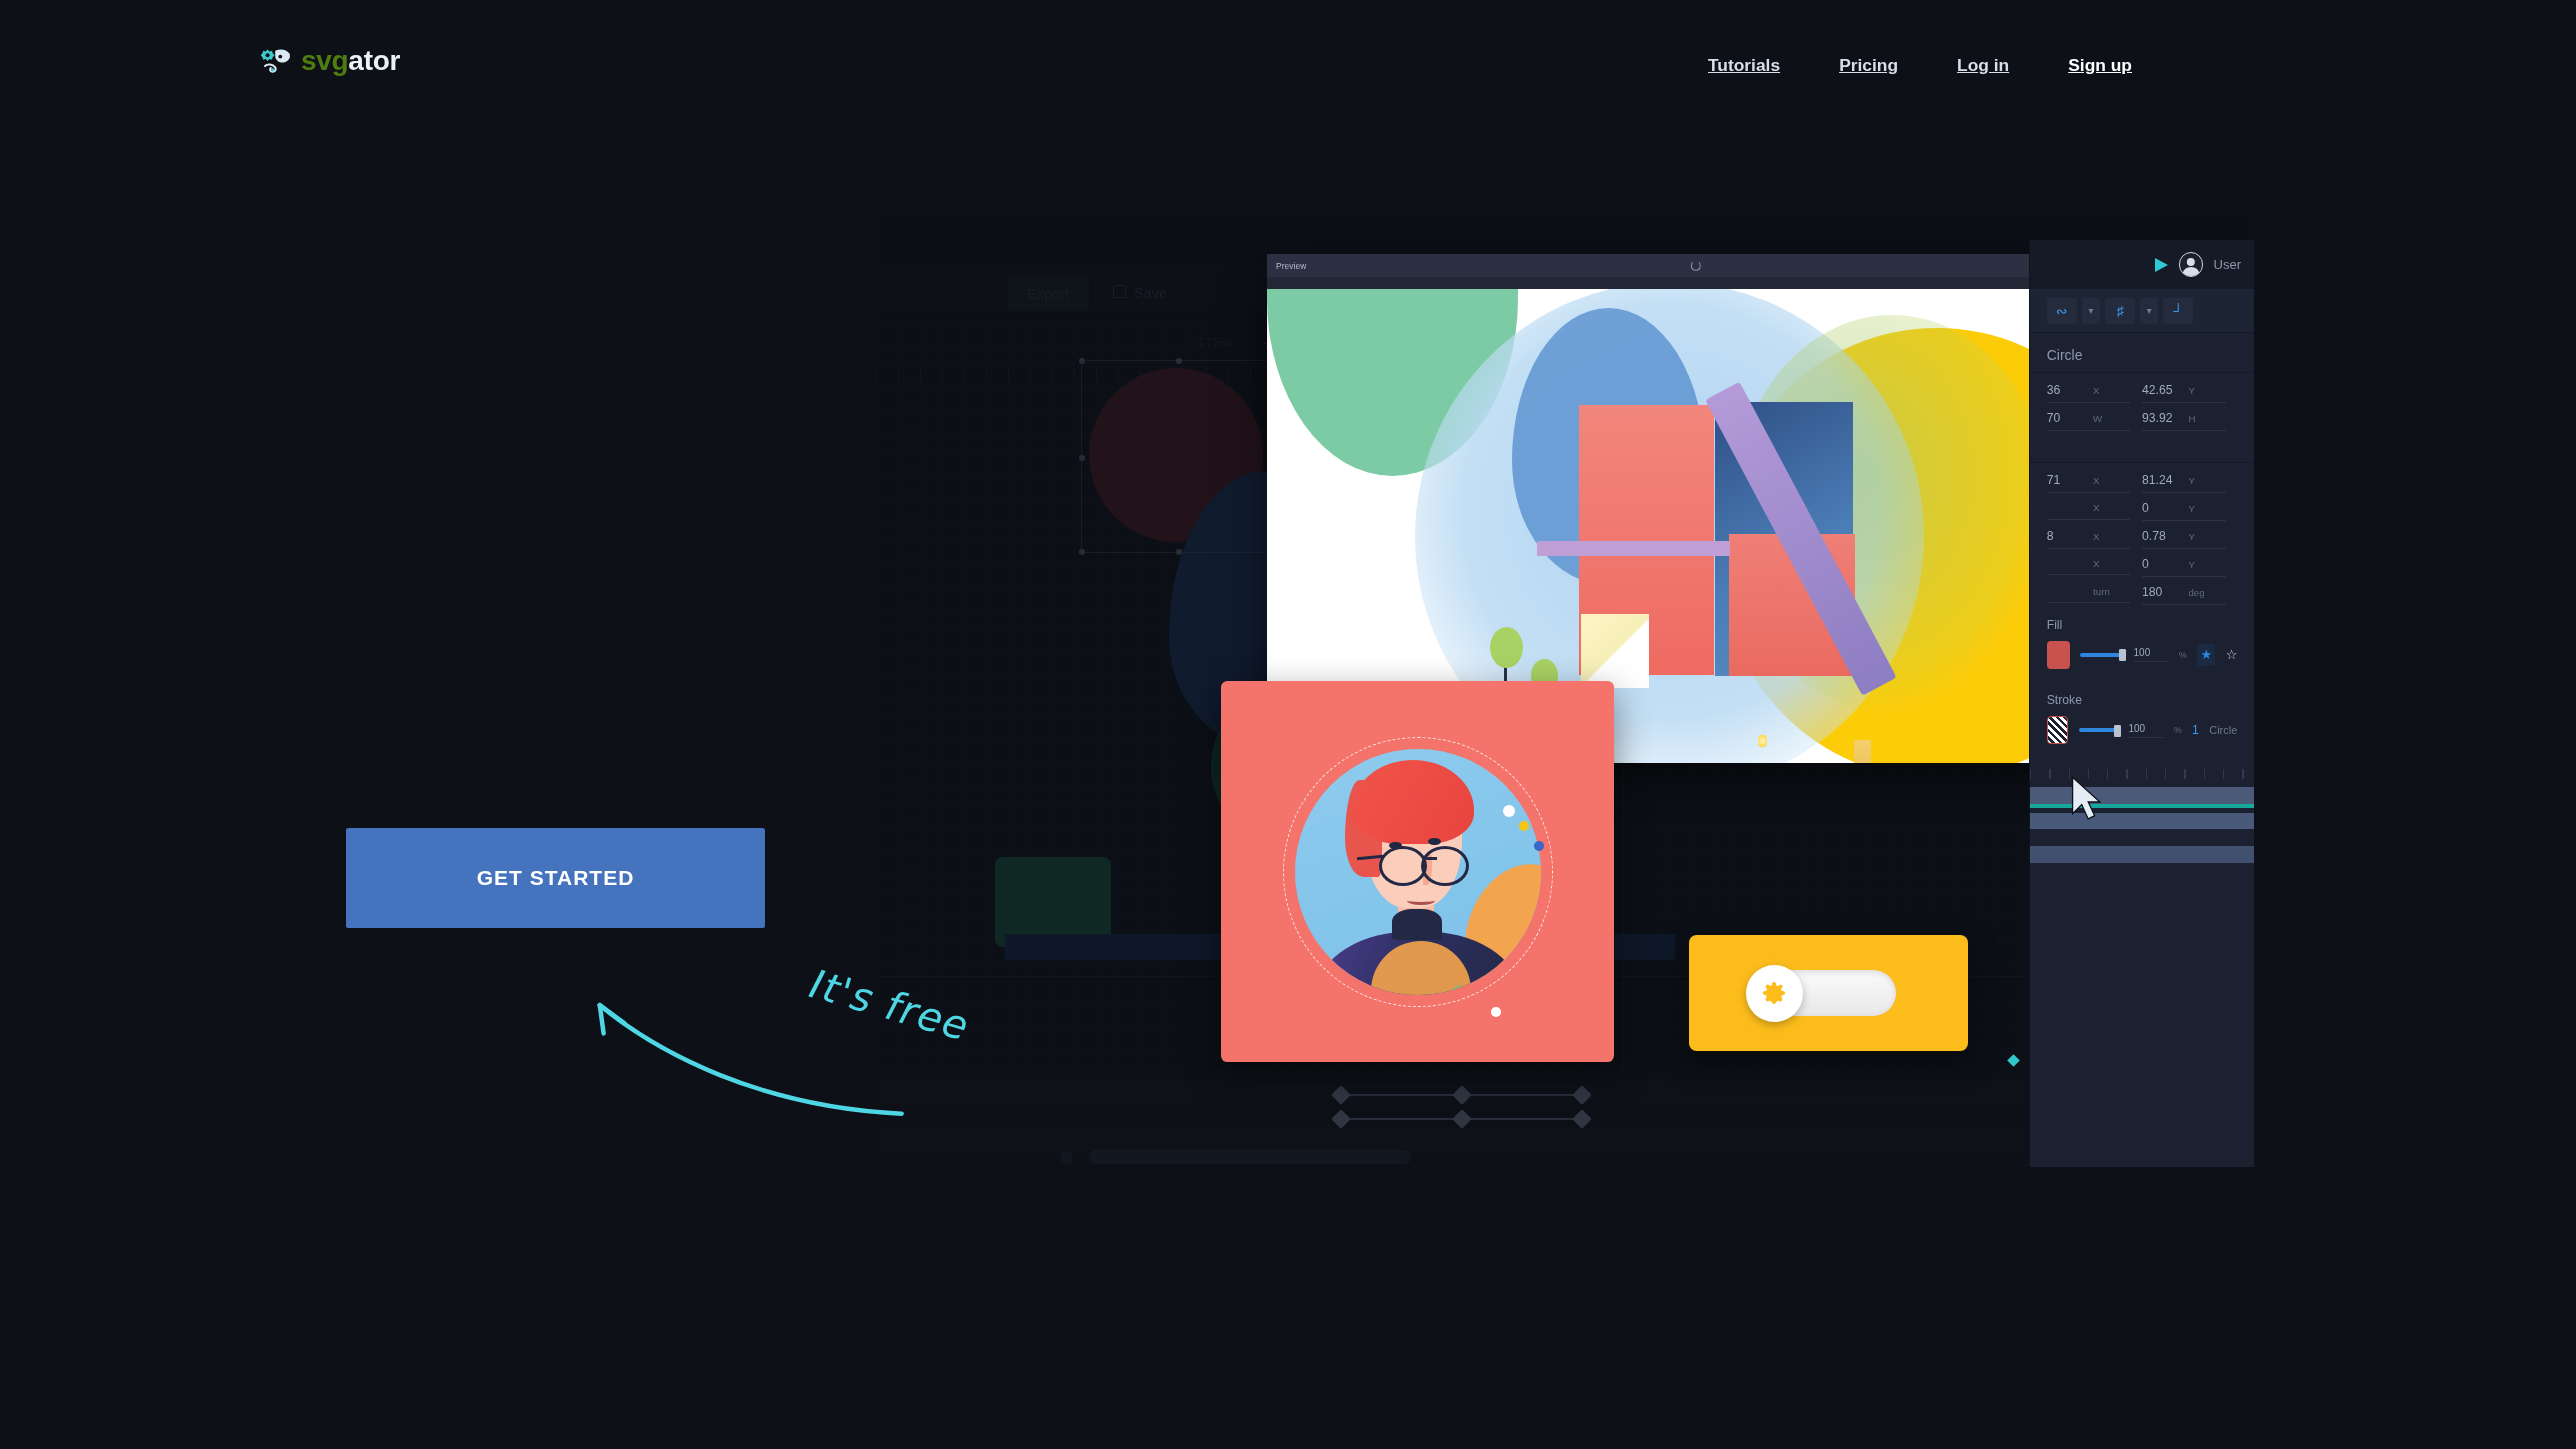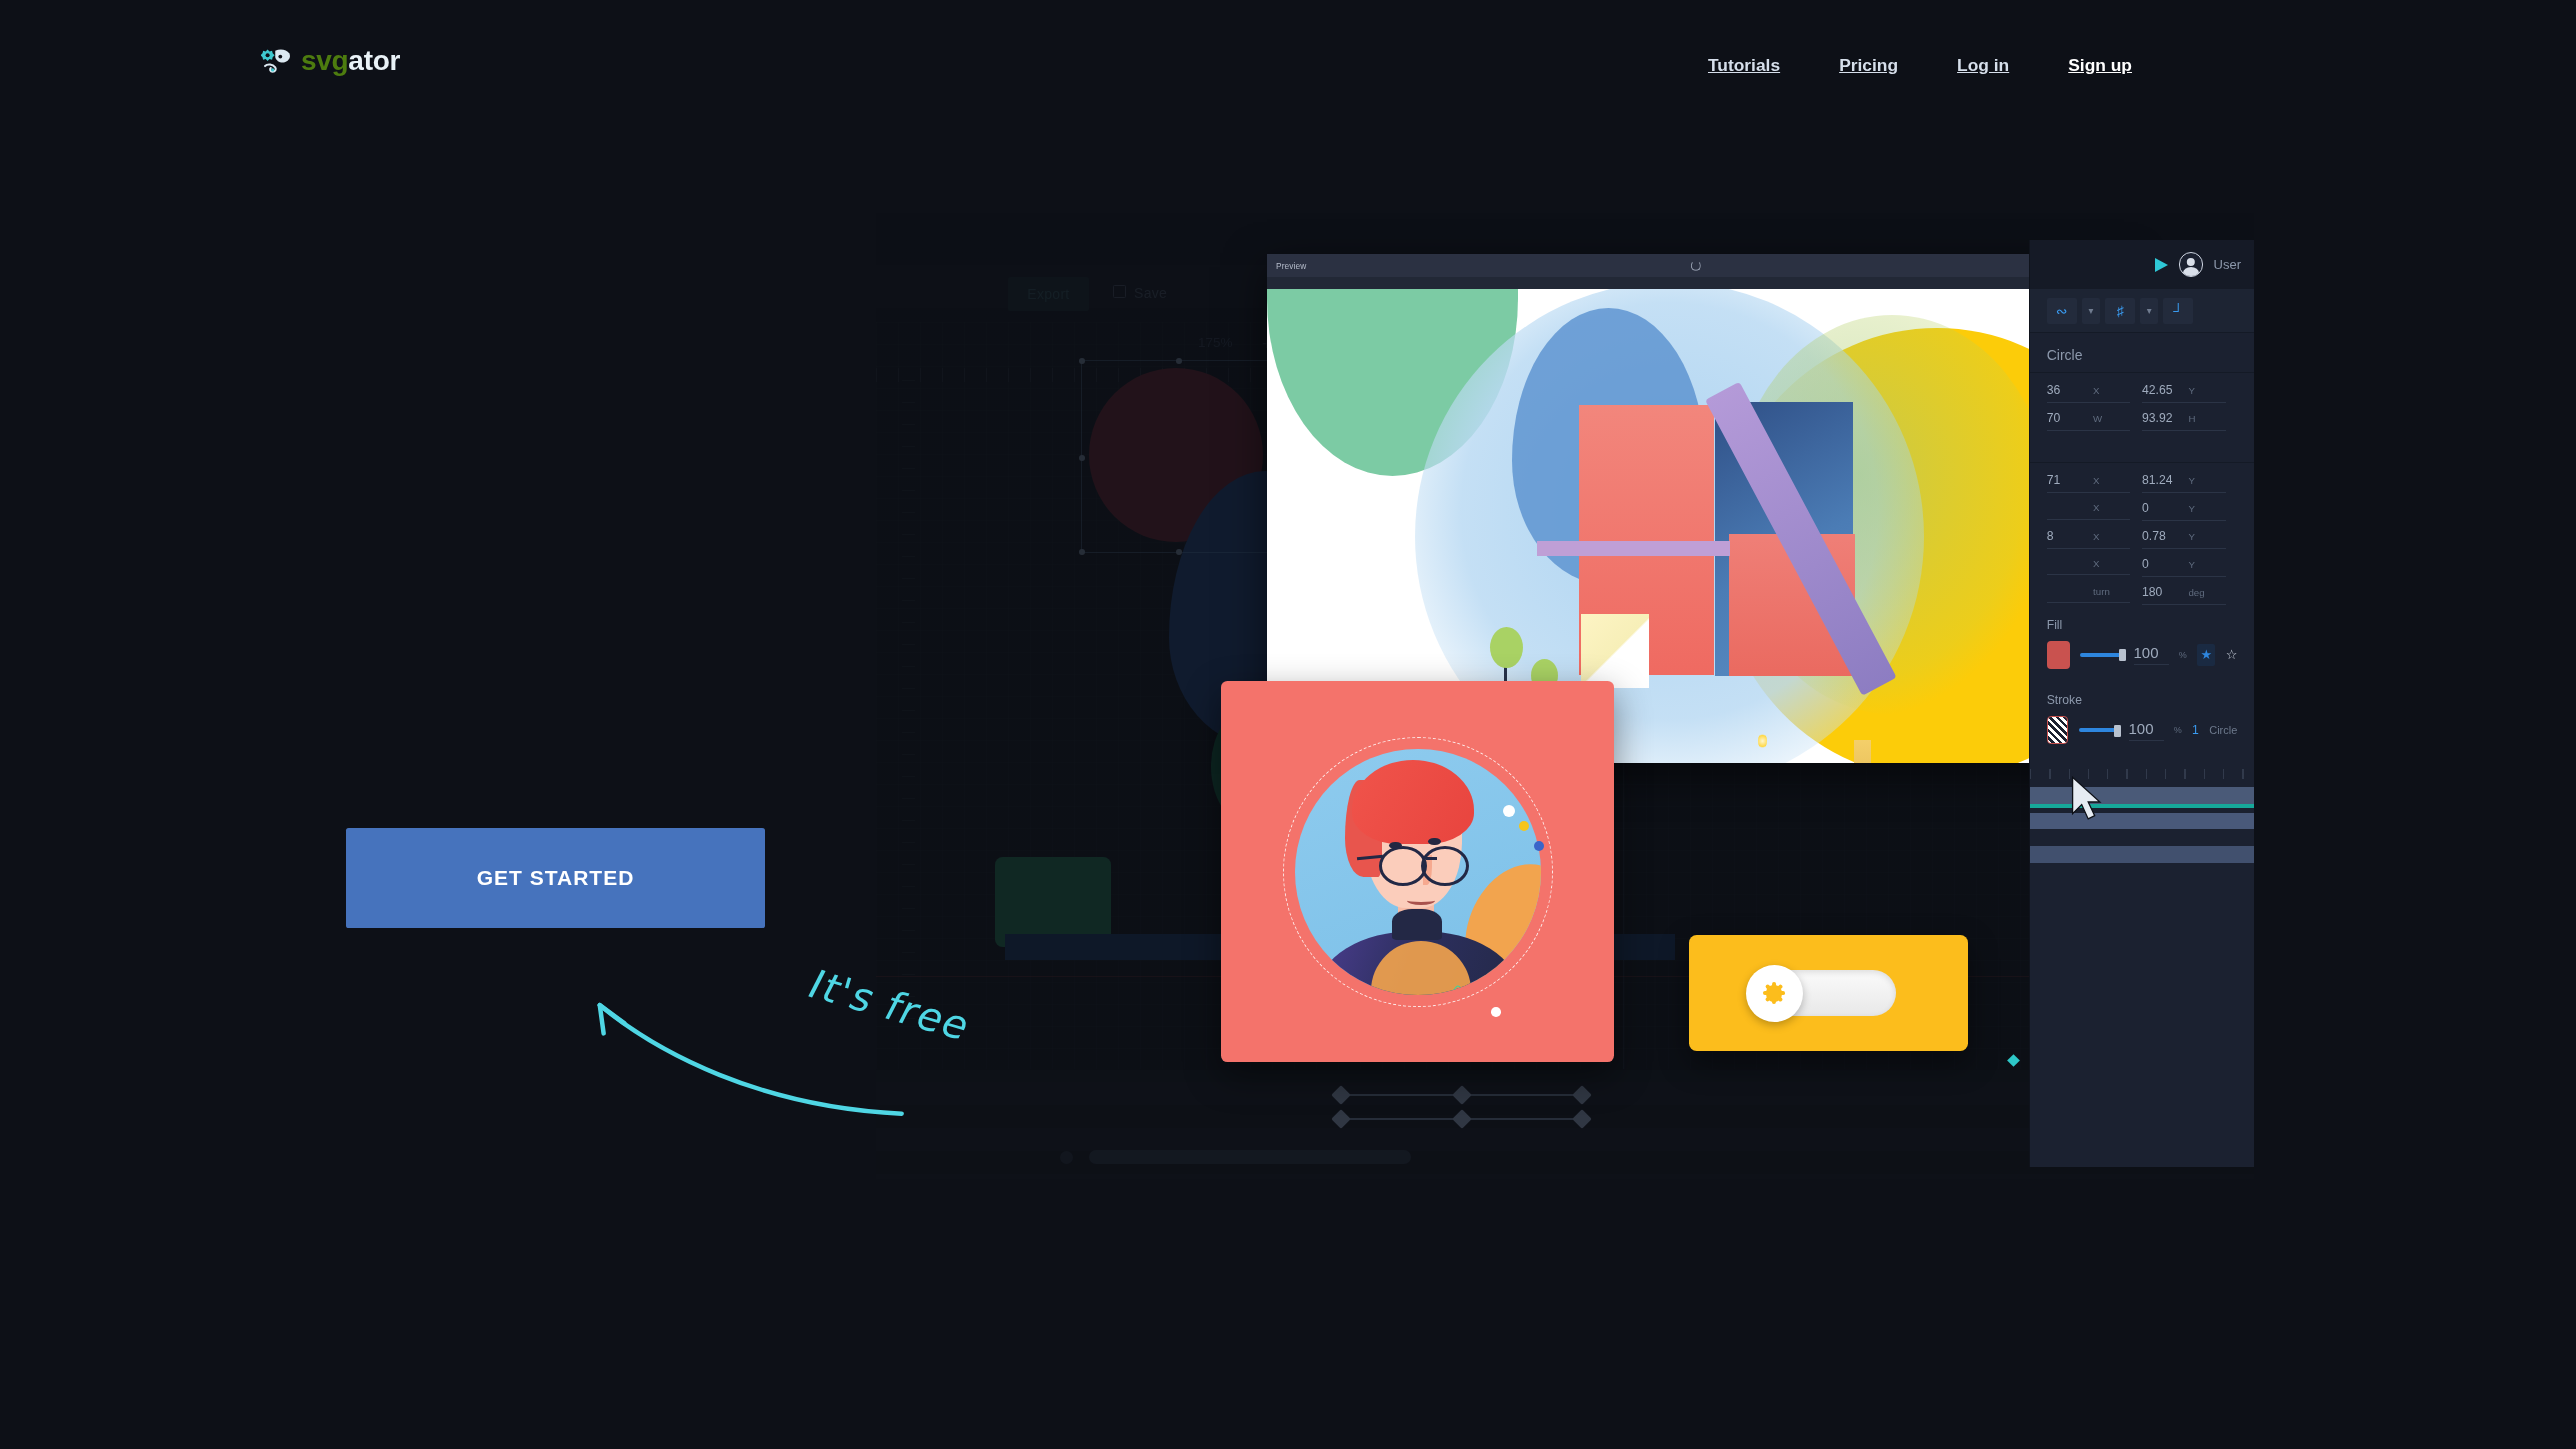--- a/index.html
+++ b/index.html
@@ -268,21 +268,21 @@
   .swatch{ width:28px;height:28px;border-radius:3.9px;background:#c9524f; }
   .swatch.stroke{
     background:#1b2130; border:1.9px solid #c9524f;
     background-image:repeating-linear-gradient(45deg,#fff 0 2.6px,transparent 2.6px 5.2px);
   }
   .slider{ position:relative; width:52px; height:3.9px; background:#2e86de; border-radius:1.9px; }
   .slider .knob{
     position:absolute; right:-3.2px; top:-3.9px; width:7px; height:12.2px;
     background:#b9c2cf; border-radius:1.3px;
   }
-  .pct{ font-size:15px; color:#9fabbd; border-bottom:0.6px solid #2b3446; padding-bottom:2.6px; min-width:35px;}
+  .pct{ font-size:10px; color:#9fabbd; border-bottom:0.6px solid #2b3446; padding-bottom:2.6px; min-width:35px;}
   .pct-sym{ font-size:9px; color:#5f6b7e; }
   .star-on{
     width:22px;height:22px;background:#1a2a42;border-radius:1.9px;
     display:flex;align-items:center;justify-content:center;color:#2e86de;font-size:13px;
   }
   .star-off{ color:#cdd4df; font-size:13px; }
   .wid{ font-size:11px; color:#6d798c; }
   .one{ font-size:12.2px; color:#3a9bf0; }
   .rp-tl-ruler{
     margin-top:11.6px; height:10.3px;

